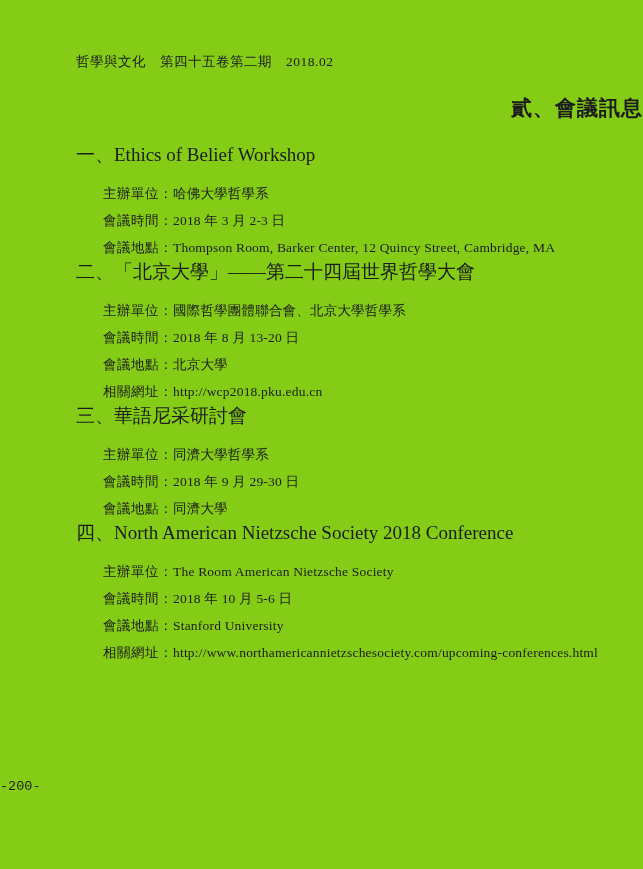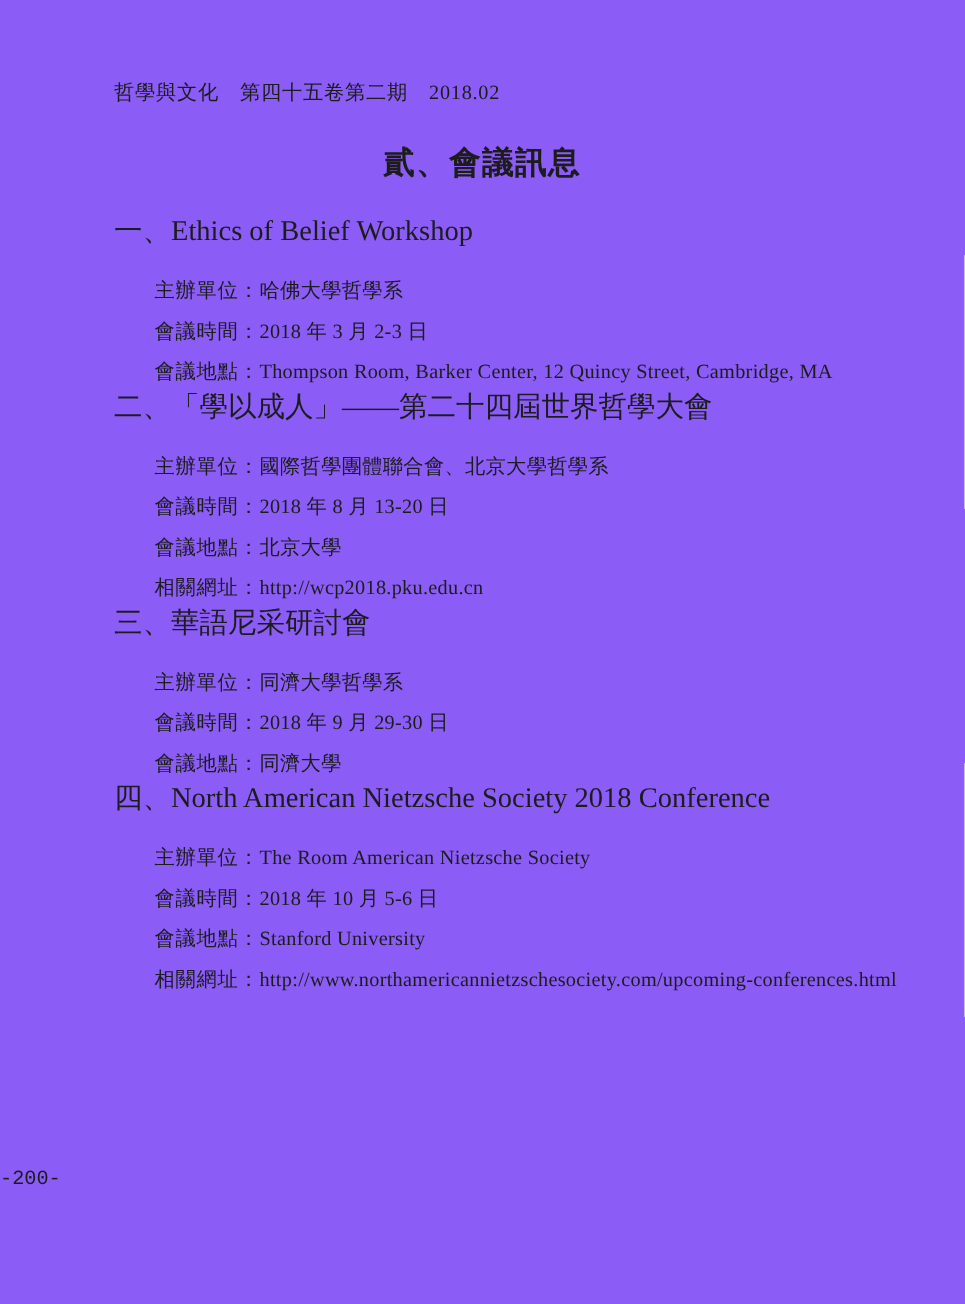--- a/index.html
+++ b/index.html
@@ -4,40 +4,40 @@
 <style>
   html, body {
     margin: 0;
     padding: 0;
     background: #ffffff;
   }
   .page {
     position: relative;
     width: 643px;
     height: 869px;
-    background: #8b5cf6;
+    background: #84cc16;
     color: #1c1c1c;
     font-family: "Liberation Serif", "DejaVu Serif", serif;
     overflow: hidden;
     box-sizing: border-box;
   }
   .running-header {
     position: absolute;
     top: 53px;
     left: 76px;
     font-size: 13.5px;
     letter-spacing: 0.5px;
     white-space: pre;
   }
   .doc-title {
     position: absolute;
     top: 94px;
     left: 0;
     width: 100%;
-    text-align: center;
+    text-align: right;
     font-size: 21px;
     font-weight: bold;
     letter-spacing: 1px;
   }
   .content {
     position: absolute;
     top: 144px;
     left: 76px;
     right: 28px;
   }
@@ -85,21 +85,21 @@
         <div class="field-row">
           <span class="field-label">會議時間：</span><span class="field-value">2018 年 3 月 2-3 日</span>
         </div>
         <div class="field-row">
           <span class="field-label">會議地點：</span><span class="field-value">Thompson Room, Barker Center, 12 Quincy Street, Cambridge, MA</span>
         </div>
       </div>
     </div>
 
     <div class="section">
-      <h2 class="section-heading">二、「學以成人」——第二十四屆世界哲學大會</h2>
+      <h2 class="section-heading">二、「北京大學」——第二十四屆世界哲學大會</h2>
       <div class="fields">
         <div class="field-row">
           <span class="field-label">主辦單位：</span><span class="field-value">國際哲學團體聯合會、北京大學哲學系</span>
         </div>
         <div class="field-row">
           <span class="field-label">會議時間：</span><span class="field-value">2018 年 8 月 13-20 日</span>
         </div>
         <div class="field-row">
           <span class="field-label">會議地點：</span><span class="field-value">北京大學</span>
         </div>

